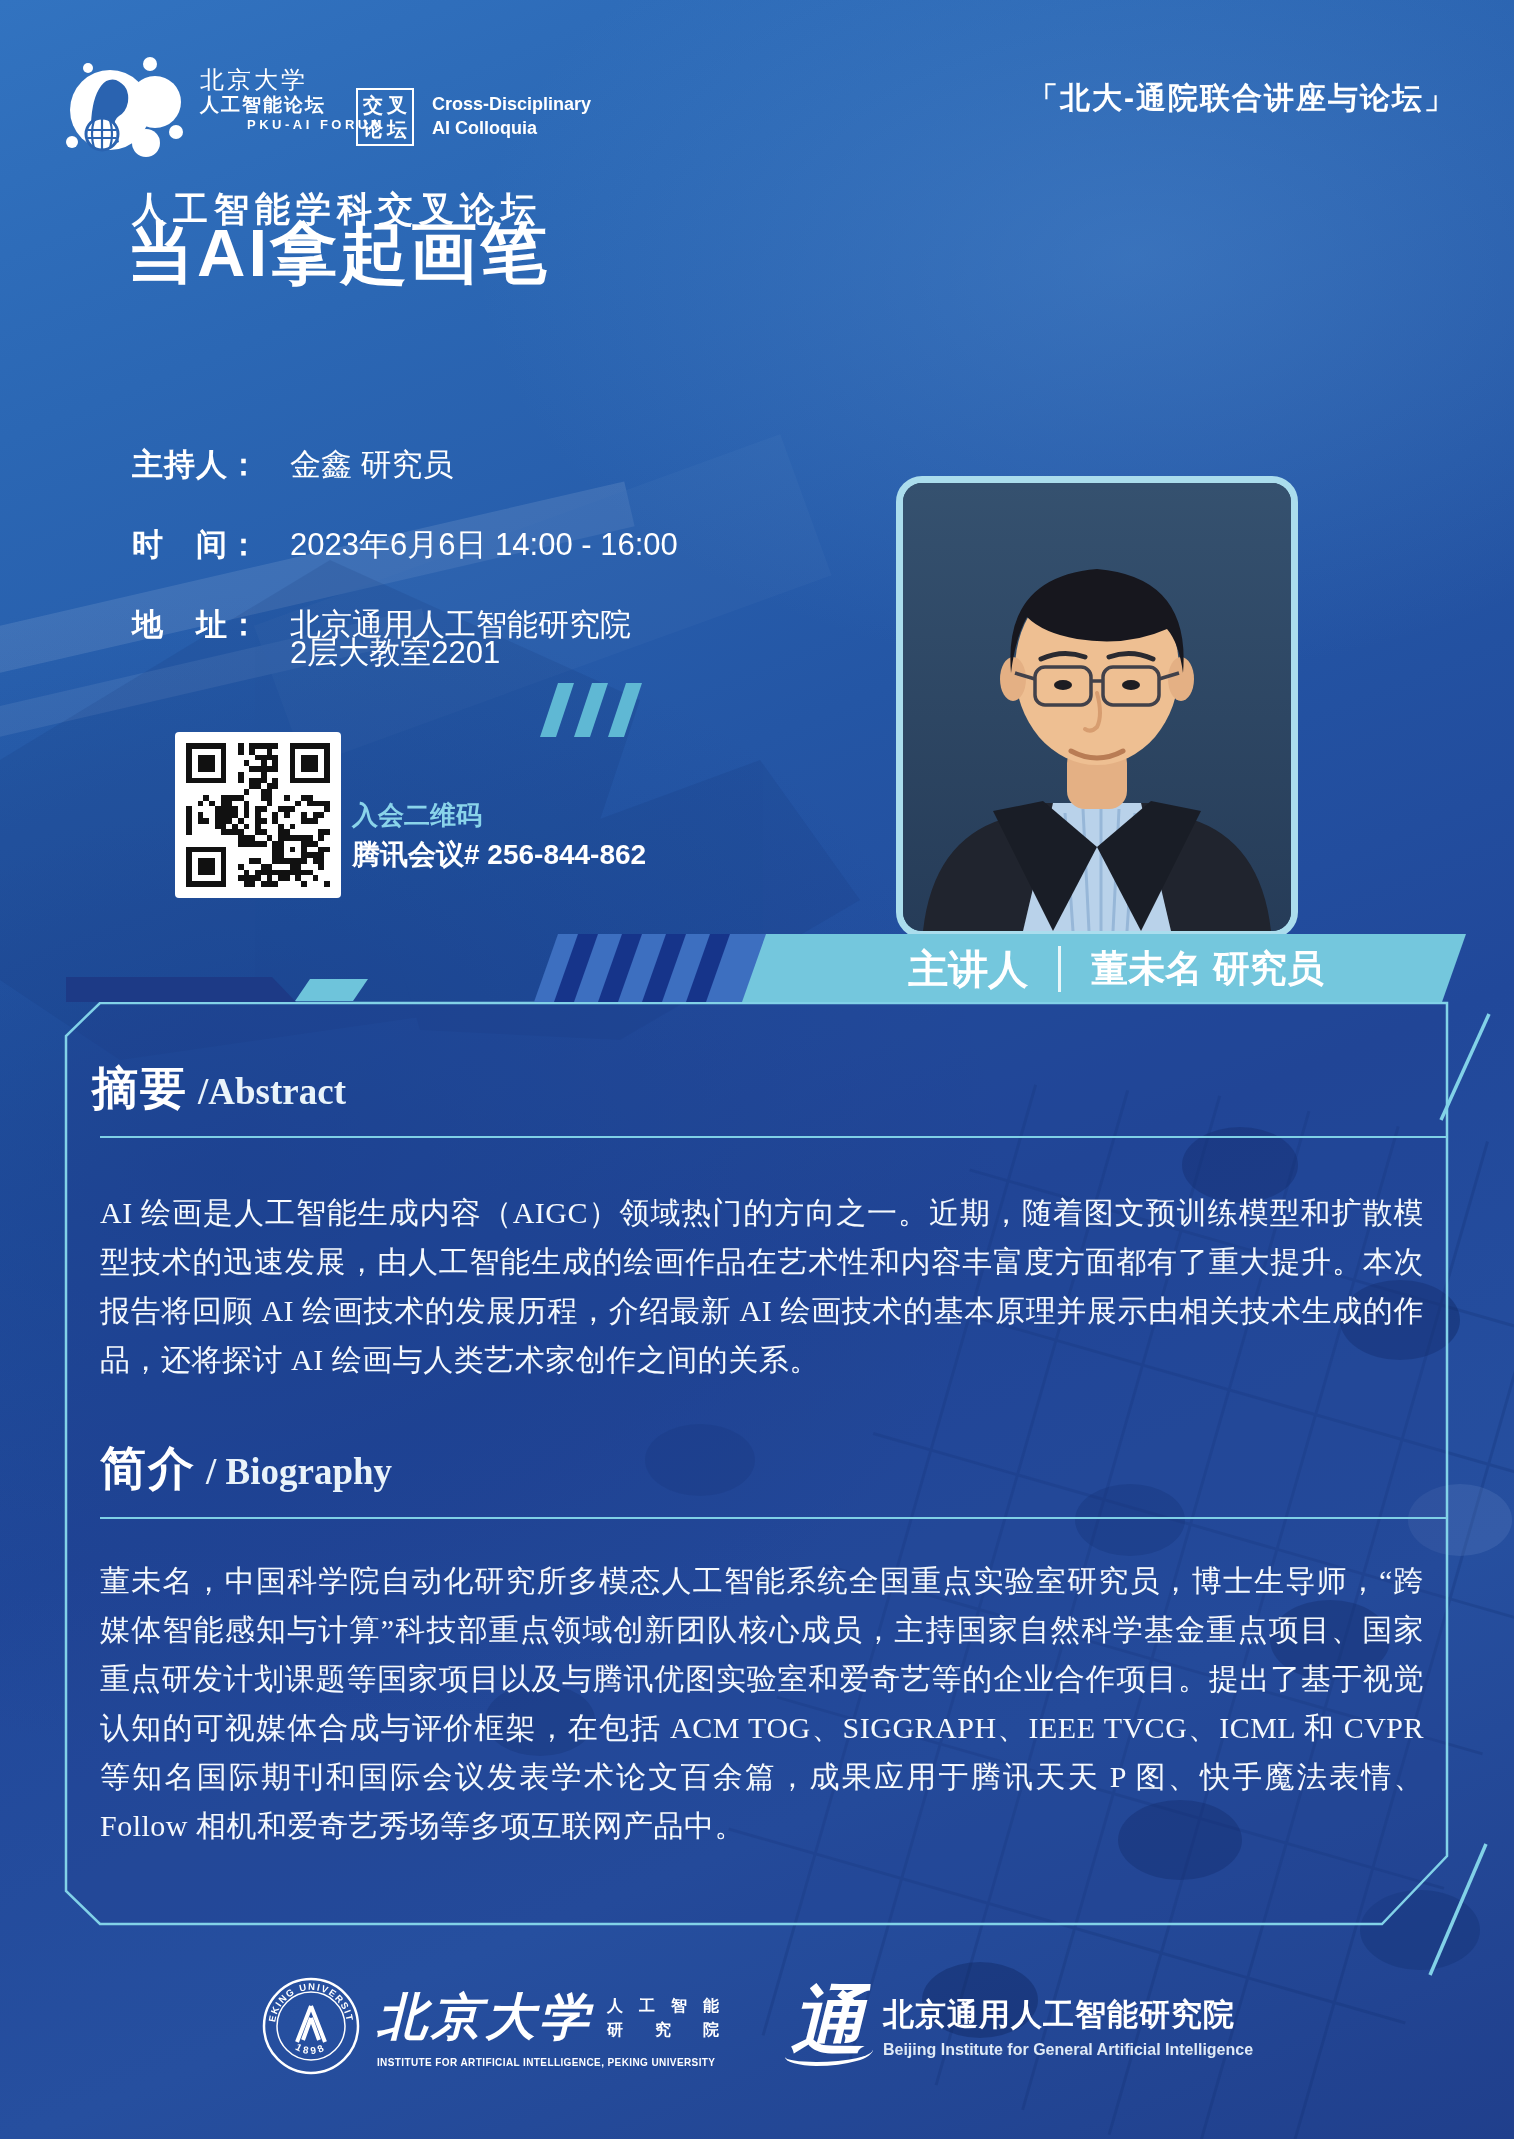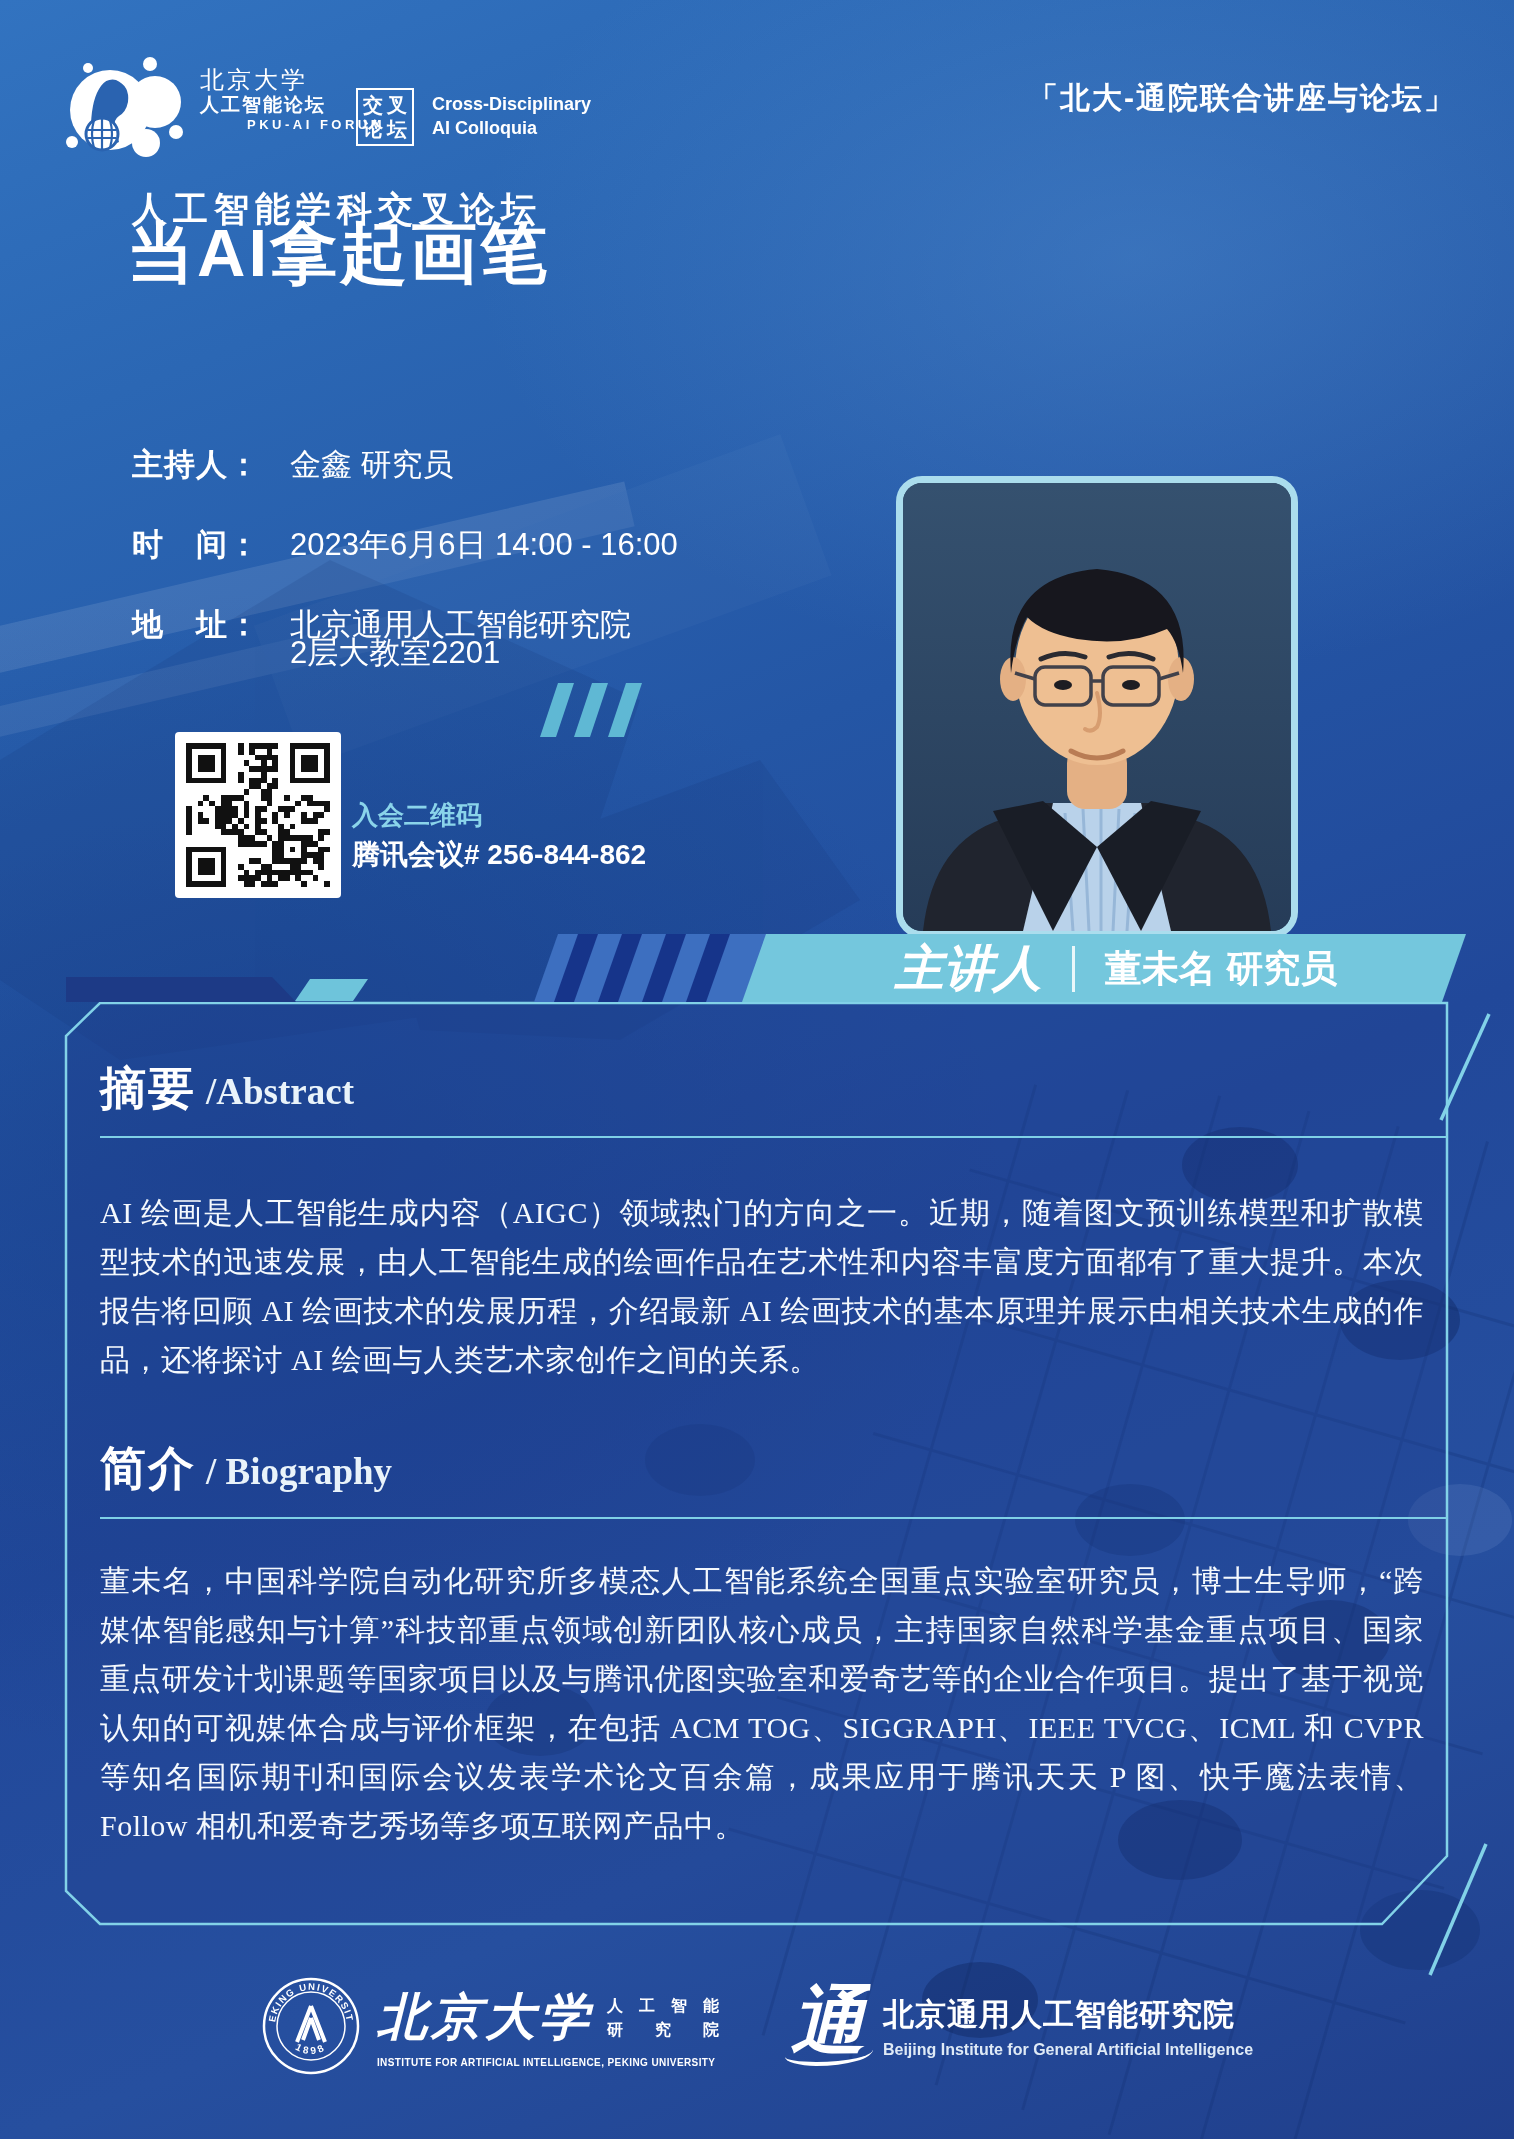--- a/index.html
+++ b/index.html
@@ -43,29 +43,29 @@
   .qr-caption{left:352px;top:798px;font-size:26px;font-weight:600;color:#8ad4ea;}
   .qr-meeting{left:352px;top:836px;font-size:28px;font-weight:600;}
 
   
   .photo-frame{left:896px;top:476px;width:402px;height:462px;border:7px solid #abdded;
                border-radius:26px;overflow:hidden;background:#2e4766;box-sizing:border-box;}
 
   
   .banner-text{left:816px;top:940px;width:600px;height:58px;display:flex;align-items:center;
                justify-content:center;gap:30px;}
-  .banner-text .who{font-size:49px;font-weight:700;font-style:italic;}
+  .banner-text .who{font-size:40px;font-weight:700;}
   .banner-text .sep{width:3px;height:46px;background:rgba(255,255,255,.85);}
   .banner-text .name{font-size:37px;font-weight:700;}
 
   
   .sec-head{display:flex;align-items:baseline;gap:10px;}
   .sec-head .zh{font-size:46px;font-weight:700;letter-spacing:2px;}
   .sec-head .en{font-family:"Liberation Serif","DejaVu Serif",serif;font-size:37px;font-weight:700;color:#e9f3fa;}
-  .head1{left:100px;top:1058px;}
+  .head1{left:92px;top:1058px;}
   .head2{left:100px;top:1438px;}
   .rule{height:2px;background:#7fd0e6;left:100px;width:1347px;}
   .rule1{top:1136px;}
   .rule2{top:1517px;}
   .body-text{font-family:"Liberation Serif","DejaVu Serif",serif;font-size:30px;line-height:49px;
              color:#f5f9fd;text-align:justify;left:100px;width:1324px;letter-spacing:.5px;}
   .abstract-text{top:1164px;margin-top:24px;}
   .bio-text{top:1556px;}
 
   

